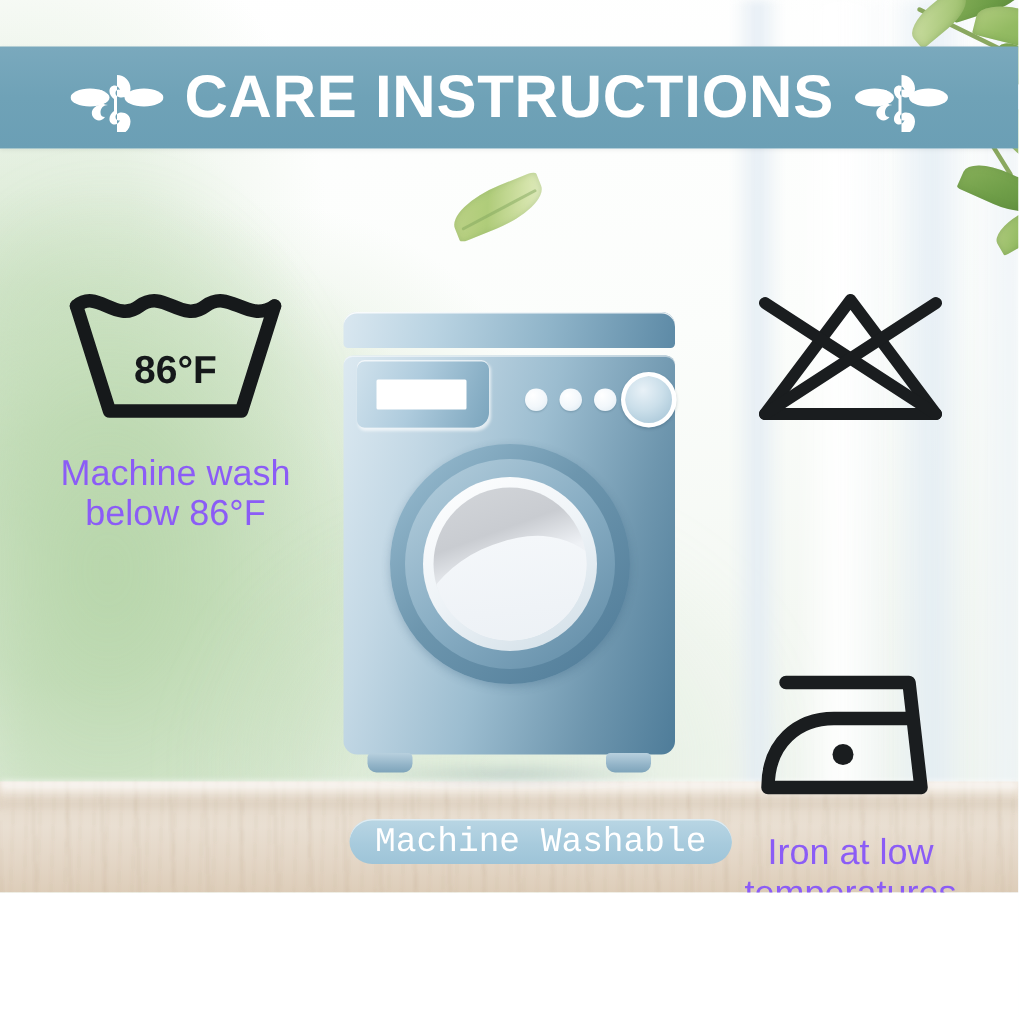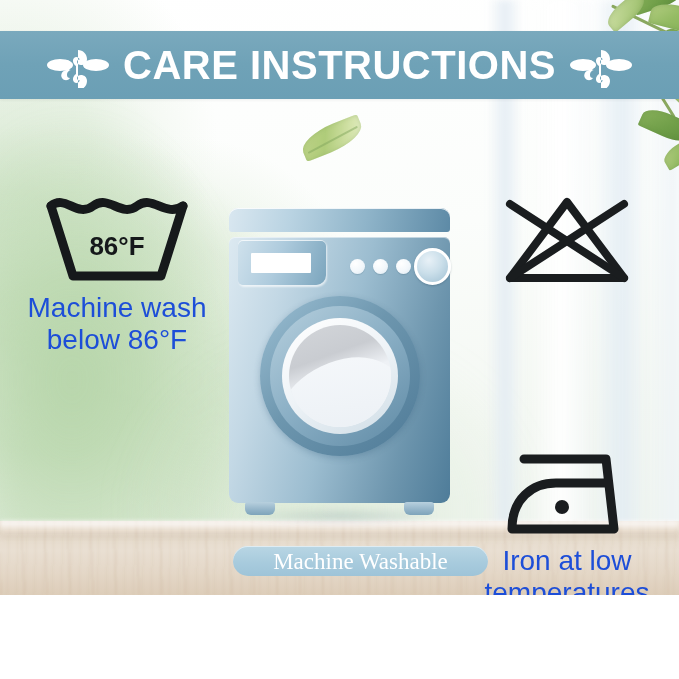--- a/index.html
+++ b/index.html
@@ -114,28 +114,28 @@
     line-height:1;
     white-space:nowrap;
     margin:0 14px;
     font-family:"Liberation Sans", sans-serif;
   }
   .fleur{position:relative;width:62px;height:46px;flex:0 0 auto;}
   .fleur svg{display:block;width:62px;height:46px;}
 
   
   .care-item{position:absolute;text-align:center;}
-  .care-icon{display:flex;align-items:center;justify-content:center;}
+  .care-icon{display:flex;justify-content:center;}
   .care-caption{
-    color:#1d4ed8;
-    font-size:28px;
+    color:#8b5cf6;
+    font-size:24px;
     line-height:1.13;
     font-family:"Liberation Sans", sans-serif;
     white-space:pre-line;
-    margin-top:2px;
+    margin-top:12px;
   }
   #item-wash{left:6px;top:190px;width:222px;}
   #item-bleach{left:458px;top:190px;width:218px;}
   #item-dry{left:6px;top:443px;width:222px;}
   #item-iron{left:458px;top:443px;width:218px;}
 
   .tub-temp{
     position:absolute;left:0;right:0;top:41px;
     font-size:26px;font-weight:bold;color:#15181a;
     font-family:"Liberation Sans", sans-serif;
@@ -220,21 +220,21 @@
   
   .badge{
     position:absolute;left:233px;top:546px;width:255px;height:30px;
     border-radius:15px;
     background:linear-gradient(180deg,#b9d6e4 0%,#a8cbdd 55%,#9ec4d8 100%);
     display:flex;align-items:center;justify-content:center;
     box-shadow:inset 0 1px 0 rgba(255,255,255,.55);
   }
   .badge-text{
     color:#ffffff;font-size:23px;line-height:1;
-    font-family:Liberation Serif, serif;
+    font-family:Liberation Mono, monospace;
     white-space:nowrap;
   }
 </style>
 </head>
 <body>
 
 <div id="scene">
 
   <div class="bg-base"></div>
   <div class="bg-greenwash"></div>

